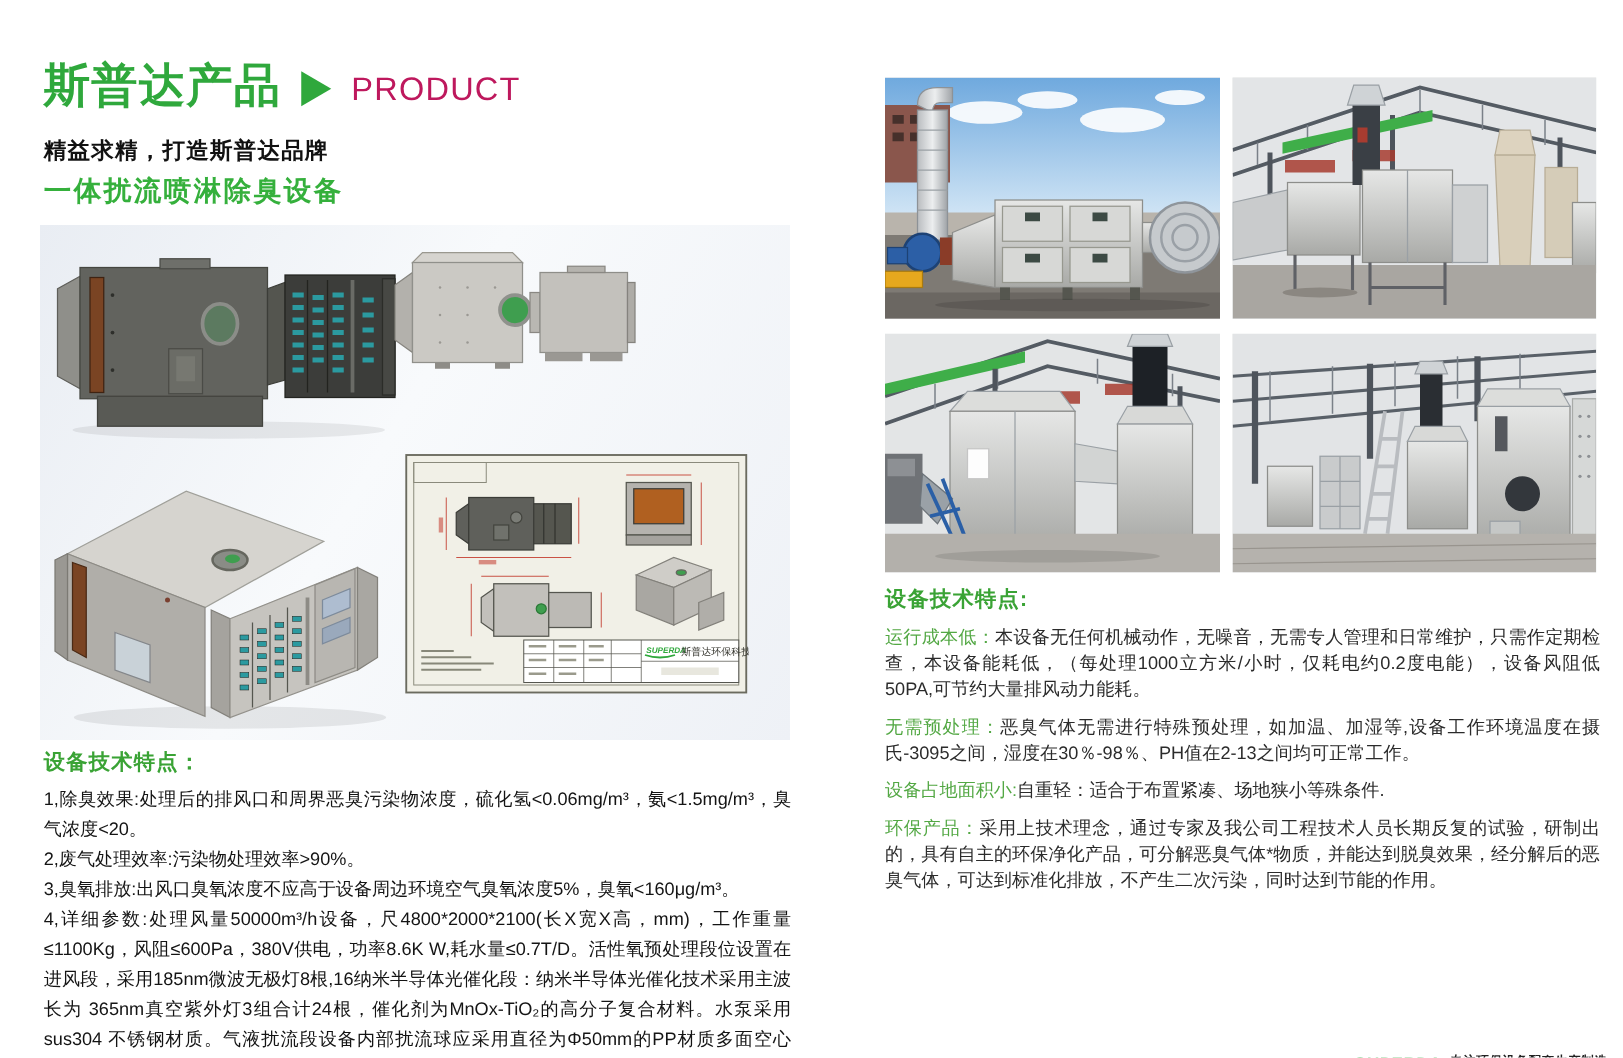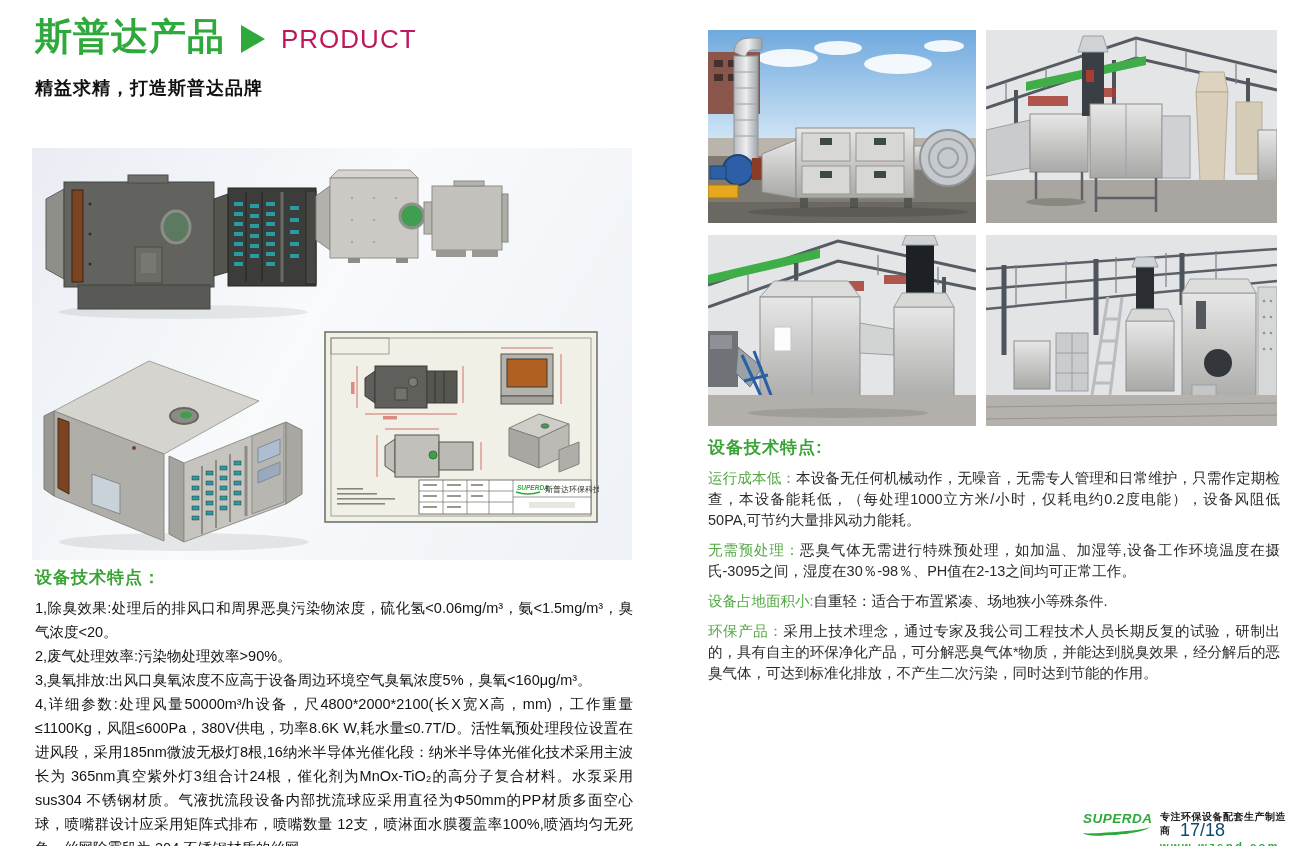--- a/index.html
+++ b/index.html
@@ -1,20 +1,20 @@
 <!DOCTYPE html>
 <html><head>
 <meta charset="utf-8">
 <style>
   html,body{margin:0;padding:0;}
   body{
     width:1298px;height:846px;background:#ffffff;position:relative;overflow:hidden;
     font-family:"Liberation Sans","DejaVu Sans",sans-serif;color:#1a1a1a;
   }
-  .page{position:absolute;inset:0;}
+  .page{position:absolute;inset:0;margin-top:32px;}
   
   .header{position:absolute;left:35px;top:18px;display:flex;align-items:center;gap:16px;}
   .title-cn{font-size:37px;font-weight:900;color:#2fa83c;letter-spacing:1px;line-height:1;}
   .arrow{width:0;height:0;border-left:24px solid #2fa83c;border-top:14px solid transparent;border-bottom:14px solid transparent;margin-top:4px;}
   .title-en{font-size:26px;font-weight:400;color:#be185d;letter-spacing:1px;margin-top:6px;}
   .slogan{position:absolute;left:35px;top:76px;font-size:18px;font-weight:900;color:#111;letter-spacing:1px;}
   .product-name{position:absolute;left:35px;top:106px;font-size:22px;font-weight:900;color:#35b03c;letter-spacing:2px;}
   
   .left-visuals{position:absolute;left:32px;top:148px;width:600px;height:412px;
     background:linear-gradient(120deg,#e9edf3 0%,#f8fafc 45%,#eef1f6 100%);}
@@ -44,20 +44,21 @@
 <body>
 
 <div class="page">
 
   <div class="header">
     <span class="title-cn">斯普达产品</span>
     <span class="arrow"></span>
     <span class="title-en">PRODUCT</span>
   </div>
   <div class="slogan">精益求精，打造斯普达品牌</div>
+  <div class="product-name">一体扰流喷淋除臭设备</div>
 
   <div class="left-visuals">
 
     <svg class="vis" style="left:6px;top:6px" width="290" height="170" viewBox="0 0 290 170">
       <ellipse cx="145" cy="158" rx="125" ry="7" fill="#000" opacity="0.07"></ellipse>
       <polygon points="8,45 26,35 26,125 8,115" fill="#8f8f8a" stroke="#5e5e59"></polygon>
       <rect x="26" y="28" width="150" height="105" fill="#62635e" stroke="#454640"></rect>
       <rect x="90" y="21" width="40" height="8" fill="#6e6f6a" stroke="#4a4b46"></rect>
       <rect x="40" y="131" width="132" height="24" fill="#595a55" stroke="#42433e"></rect>
       <rect x="34" y="36" width="11" height="92" fill="#7a4423" stroke="#3f2312"></rect>

